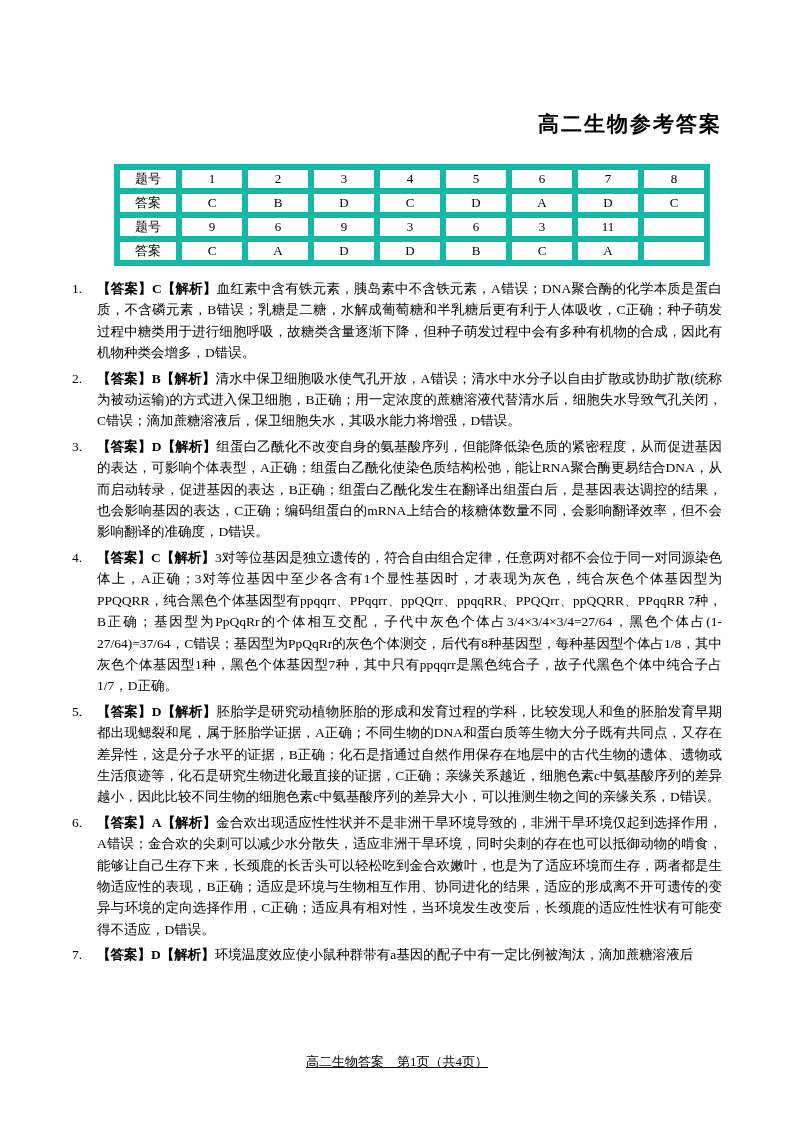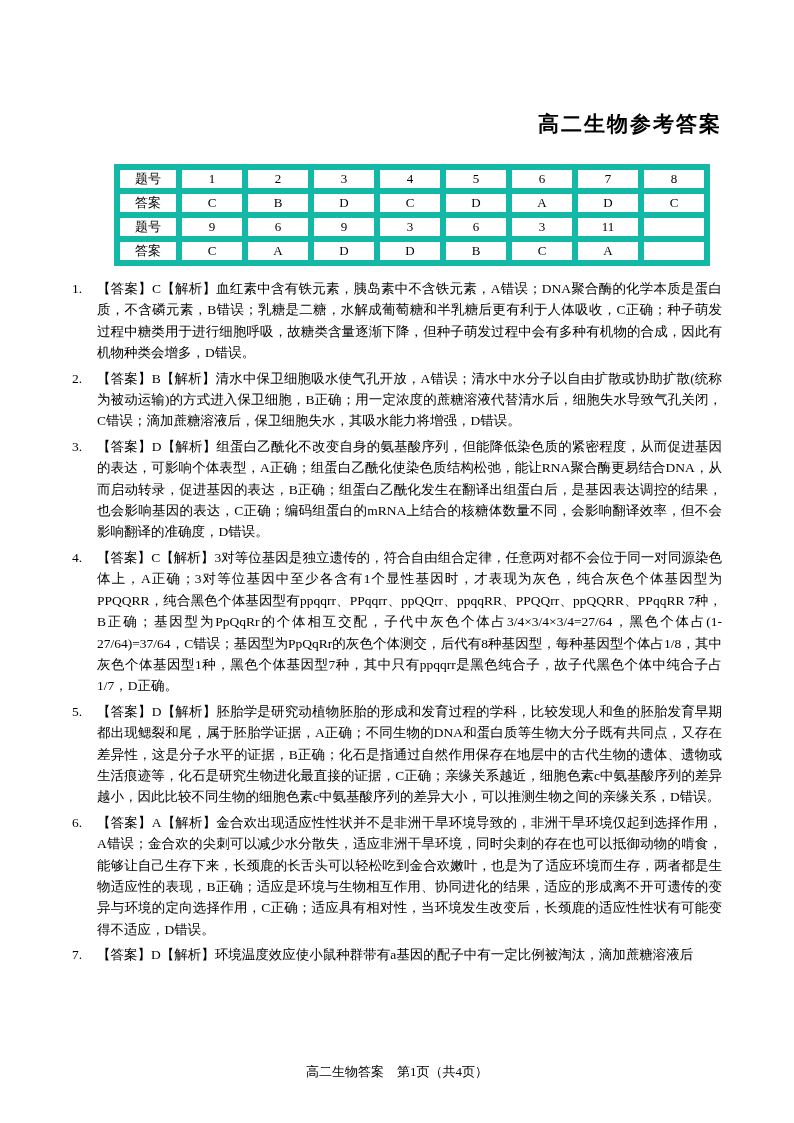--- a/index.html
+++ b/index.html
@@ -49,26 +49,27 @@
   }
   table.answer-table td.label { width: 62px; }
   .item {
     display: flex;
     font-size: 13.5px;
     line-height: 21.4px;
     margin-bottom: 4px;
   }
   .item .num { width: 25px; flex-shrink: 0; }
   .item .body { flex: 1; text-align: justify; }
-  .bold { font-weight: normal; }
+  .bold { font-weight: bold; }
   .footer {
     position: absolute;
-    left: 0; right: 0; bottom: 42px;
+    left: 0; right: 0; bottom: 52px;
     text-align: center;
     font-size: 13px;
+    text-decoration: underline;
   }
 </style>
 </head>
 <body>
 
 <div class="page">
 
   <h1 class="title">高二生物参考答案</h1>
 
 

